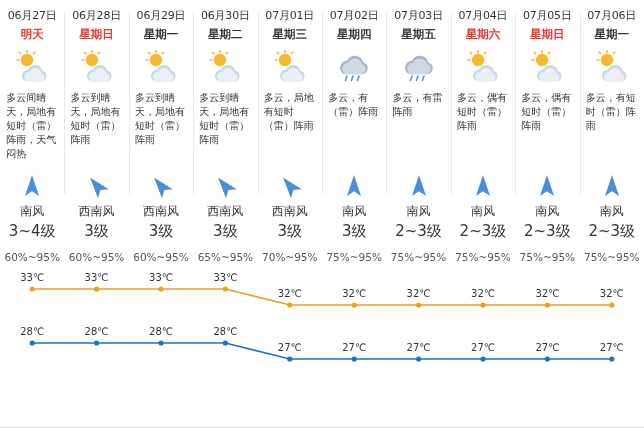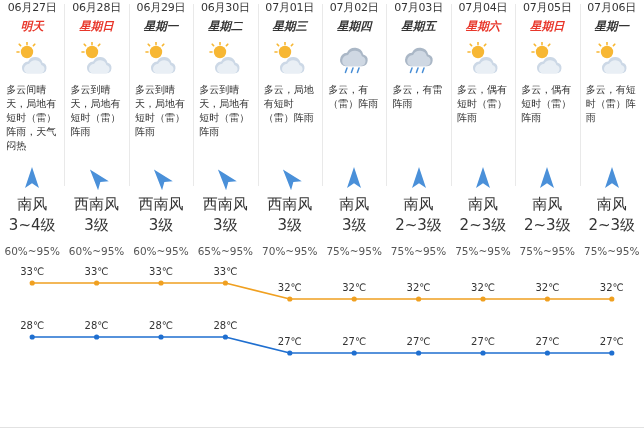--- a/index.html
+++ b/index.html
@@ -13,20 +13,21 @@
     color: #333;
     overflow: hidden;
     position: relative;
   }
   #wrap { width: 644px; height: 428px; position: relative; }
 
   
   .cols {
     display: flex;
     width: 644px;
+    padding-top: 8px;
   }
   .col {
     width: 64.4px;
     flex: 0 0 64.4px;
     display: flex;
     flex-direction: column;
     align-items: center;
     position: relative;
   }
   .col + .col::before {
@@ -40,21 +41,20 @@
     font-size: 11px;
     color: #333;
     letter-spacing: -0.2px;
     margin-bottom: 4px;
   }
   .wday {
     font-size: 11.5px;
     font-weight: bold;
     color: #333;
     margin-bottom: 5px;
-    font-style: italic;
   }
   .wday.red { color: #e8362a; }
 
   .icon-box {
     height: 40px;
     width: 56px;
     display: flex;
     align-items: center;
     justify-content: center;
     margin-bottom: 4px;
@@ -77,21 +77,21 @@
   }
   .wcol {
     width: 64.4px;
     flex: 0 0 64.4px;
     display: flex;
     flex-direction: column;
     align-items: center;
   }
   .warrow { height: 30px; display: flex; align-items: center; justify-content: center; }
   .wname {
-    font-size: 15px;
+    font-size: 12px;
     color: #333;
     margin-top: 2px;
     text-align: center;
   }
   .wlevel {
     font-size: 15px;
     color: #333;
     margin-top: 2px;
     text-align: center;
   }

